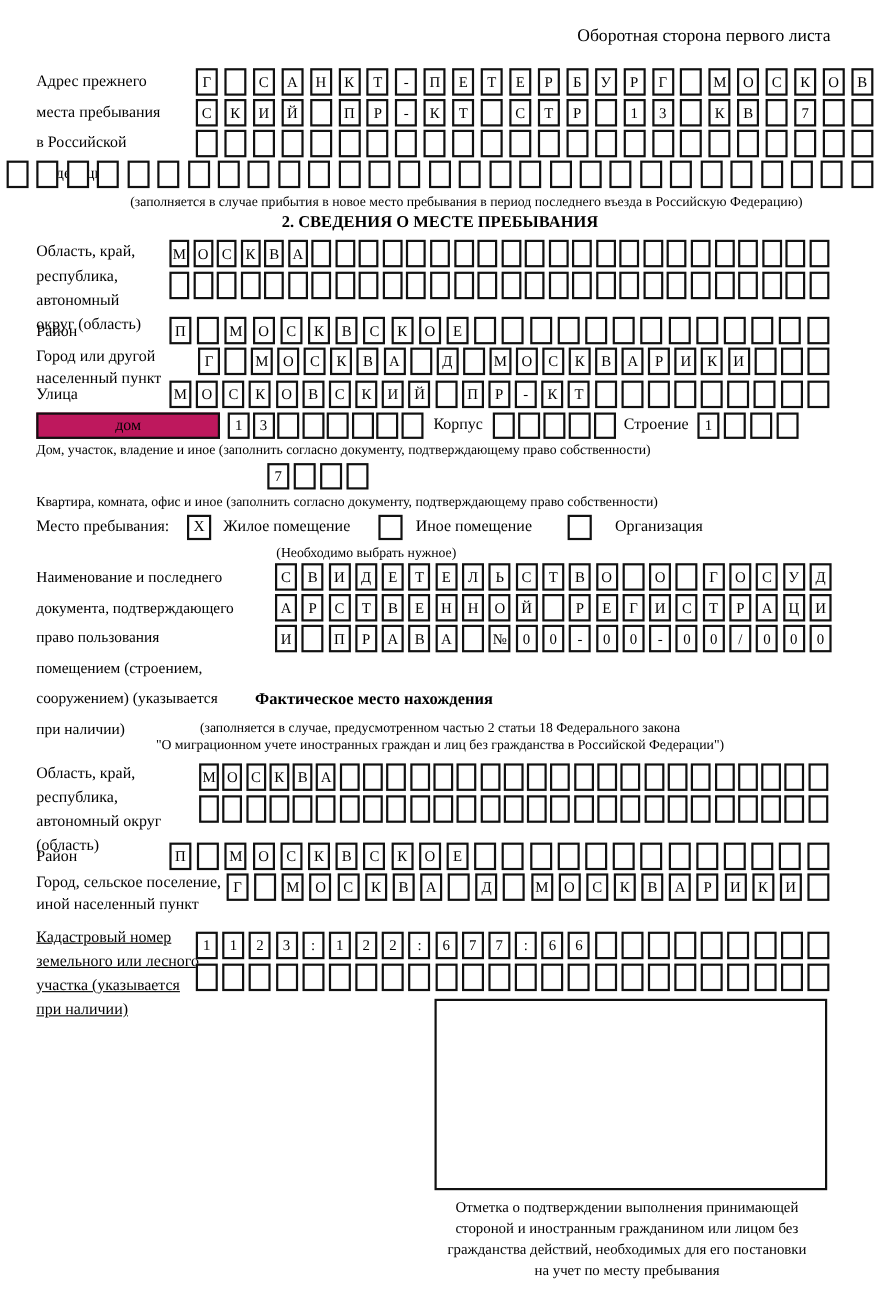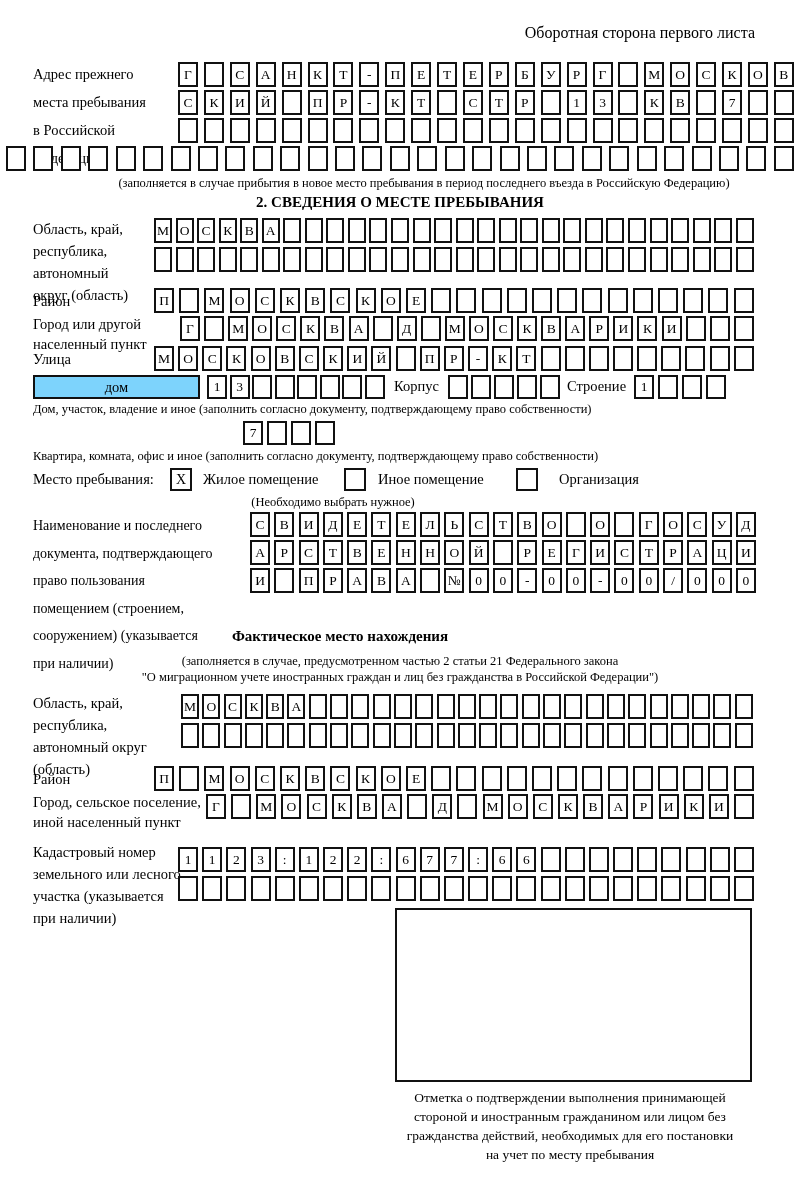--- a/index.html
+++ b/index.html
@@ -16,21 +16,21 @@
   }
   .w18 .cell{width:18px;}
   .h24 .cell{height:24px;}
   .label{font-size:14.5px;line-height:28px;}
   .lh22{line-height:22px;}
   .lh20{line-height:20px;}
   .note{font-size:12.5px;}
   .center{text-align:center;}
   .title{font-weight:bold;font-size:15px;}
   .labelbox{
-    box-sizing:border-box;border:2px solid #111;background:#7dd3fc;
+    box-sizing:border-box;border:2px solid #111;background:#be185d;
     display:flex;align-items:center;justify-content:center;font-size:14.5px;
   }
   .checkcell{
     box-sizing:border-box;width:22px;height:23px;border:2px solid #111;background:#fff;
     display:flex;align-items:center;justify-content:center;font-size:14px;
   }
   .stampbox{box-sizing:border-box;border:2px solid #111;background:#fff;}
 </style>
 </head>
 <body>
@@ -430,21 +430,21 @@
       <span class="cell">-</span>
       <span class="cell">0</span>
       <span class="cell">0</span>
       <span class="cell">/</span>
       <span class="cell">0</span>
       <span class="cell">0</span>
       <span class="cell">0</span>
     </div>
 
   <div class="abs title center" style="left:0;top:628px;width:680px;">Фактическое место нахождения</div>
-  <div class="abs note center" style="left:0;top:654px;width:800px;">(заполняется в случае, предусмотренном частью 2 статьи 21 Федерального закона</div>
+  <div class="abs note center" style="left:0;top:654px;width:800px;">(заполняется в случае, предусмотренном частью 2 статьи 18 Федерального закона</div>
   <div class="abs note center" style="left:0;top:670px;width:800px;">"О миграционном учете иностранных граждан и лиц без гражданства в Российской Федерации")</div>
 
   <div class="abs label lh22" style="left:33px;top:692px;width:140px;">
     <div>Область, край,</div>
     <div>республика,</div>
     <div>автономный округ</div>
     <div>(область)</div>
   </div>
   <div class="abs boxrow w18" style="left:181px;top:694px;width:572px;">
       <span class="cell">М</span>
@@ -555,21 +555,21 @@
       <span class="cell">К</span>
       <span class="cell">В</span>
       <span class="cell">А</span>
       <span class="cell">Р</span>
       <span class="cell">И</span>
       <span class="cell">К</span>
       <span class="cell">И</span>
       <span class="cell"></span>
     </div>
 
-  <div class="abs label lh22" style="left:33px;top:841px;width:160px;">
+  <div class="abs label lh22" style="left:33px;top:841px;width:160px;text-decoration:underline;">
     <div>Кадастровый номер</div>
     <div>земельного или лесного</div>
     <div>участка (указывается</div>
     <div>при наличии)</div>
   </div>
   <div class="abs boxrow" style="left:178px;top:847px;width:576px;">
       <span class="cell">1</span>
       <span class="cell">1</span>
       <span class="cell">2</span>
       <span class="cell">3</span>

